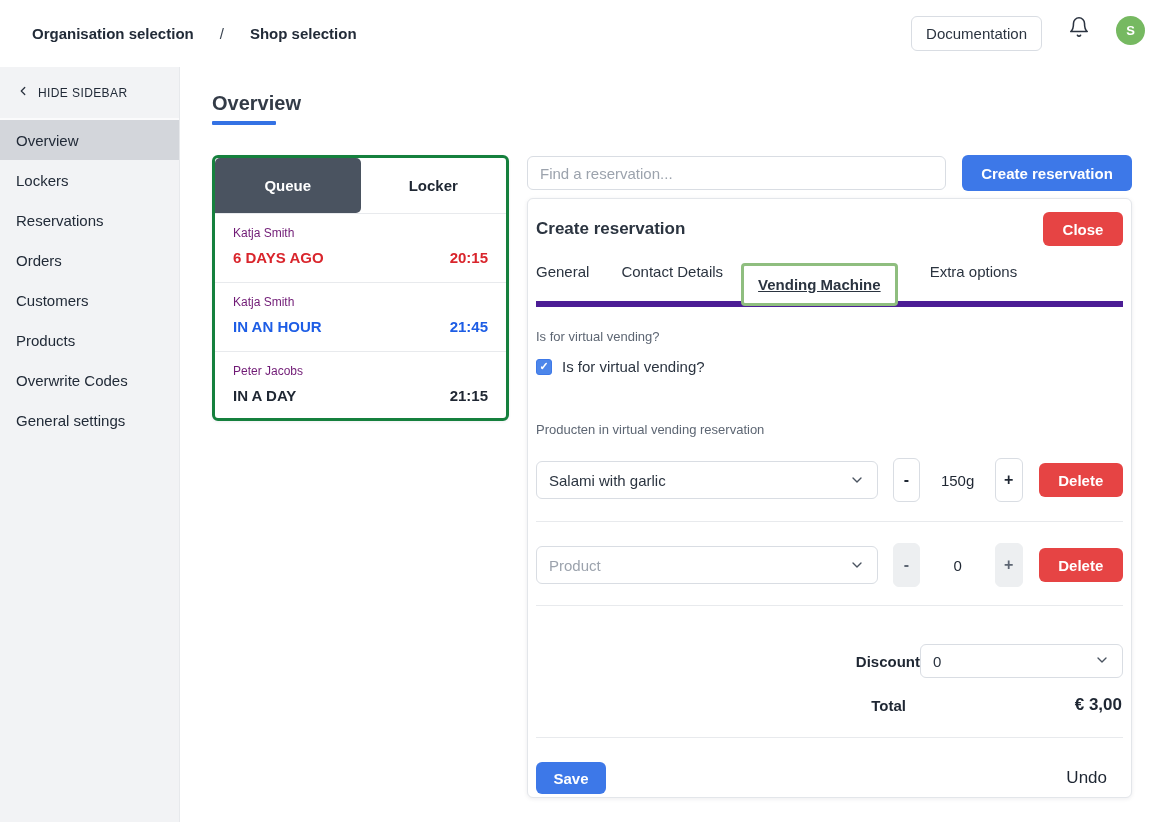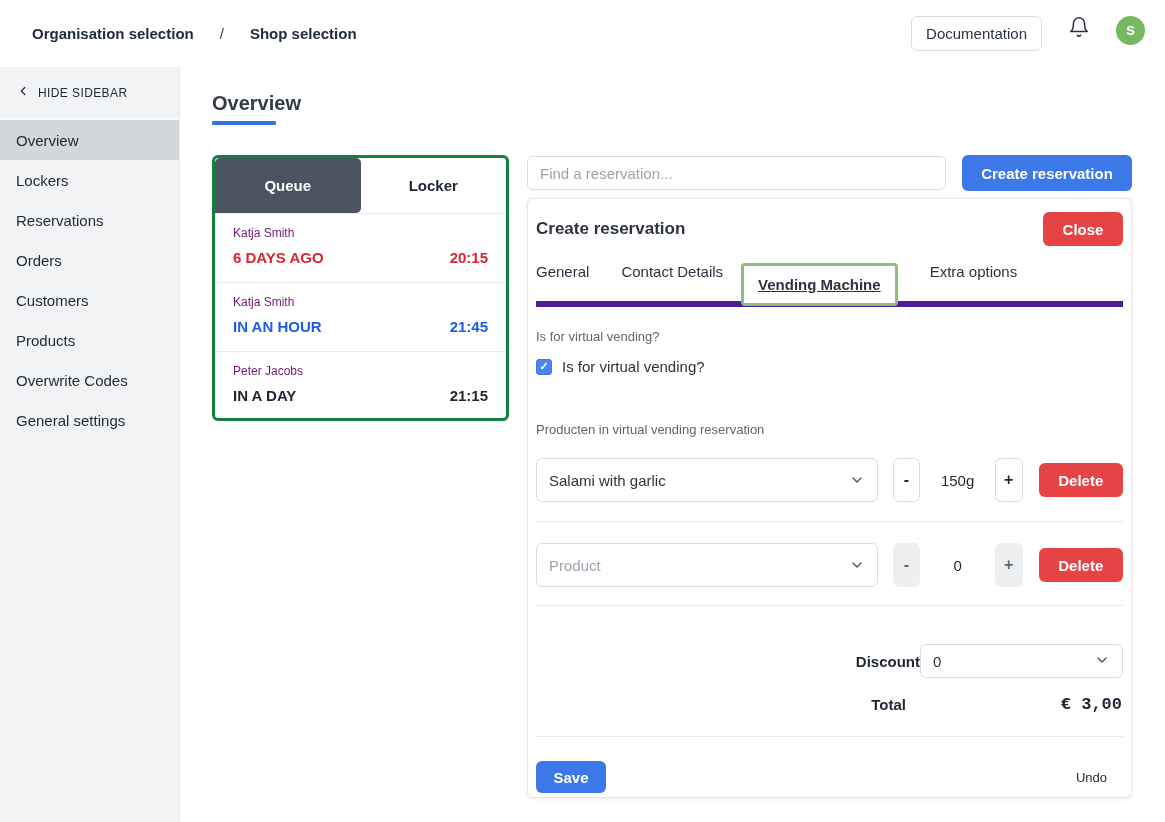--- a/index.html
+++ b/index.html
@@ -56,44 +56,44 @@
   .modal-tab { font-size:15px; color:#2b3440; cursor:pointer; white-space:nowrap; }
   .modal-tab.active { font-weight:700; border:3px solid #8fbe7f; border-radius:4px; padding:10px 14px; background:#fff; position:relative; z-index:2; margin-left:-14px;text-decoration:underline; }
 
   .field-label { margin-top:22px; font-size:13px; color:#5d6673; }
   .checkbox-row { margin-top:14px; display:flex; align-items:center; gap:10px; cursor:pointer; }
   .checkbox { width:16px; height:16px; border-radius:3px; background:#4d86ea; border:1px solid #3e79e8; color:#fff; font-size:11px; font-weight:700; display:flex; align-items:center; justify-content:center; line-height:1; }
   .checkbox-label { font-size:15px; color:#2b3440; }
   .products-label { margin-top:47px; font-size:13px; color:#5d6673; }
 
   .product-row { margin-top:21px; display:flex; align-items:center; height:44px; }
-  .select { width:344px; height:44px; border:1px solid #d9dde3; border-radius:6px; display:flex; align-items:center; justify-content:space-between; padding:0 12px; font-size:15px; color:#2b3440; cursor:pointer; background:#fff; }
+  .select { width:344px; height:38px; border:1px solid #d9dde3; border-radius:6px; display:flex; align-items:center; justify-content:space-between; padding:0 12px; font-size:15px; color:#2b3440; cursor:pointer; background:#fff; }
   .select .chev { width:16px; height:16px; }
   .select.is-placeholder .select-value { color:#9ca3ad; }
   .stepper { width:28px; height:44px; border-radius:6px; border:1px solid #d9dde3; background:#fff; font-size:16px; font-weight:700; color:#1f2733; font-family:inherit; cursor:pointer; }
   .stepper.disabled { background:#edeff1; border-color:#edeff1; color:#5d6673; }
   .stepper.minus { margin-left:15px; }
   .qty { width:75px; text-align:center; font-size:15px; color:#1f2733; }
   .delete-btn { width:85px; height:34px; margin-left:16px; background:#e64444; color:#fff; border:none; border-radius:6px; font-size:15px; font-weight:700; font-family:inherit; cursor:pointer; }
 
   .divider { height:1px; background:#e8eaed; }
   .div-1 { margin-top:19px; }
   .div-2 { margin-top:18px; }
   .div-3 { margin-top:22px; }
 
   .discount-row { margin-top:38px; display:flex; align-items:center; justify-content:flex-end; }
   .discount-label { font-size:15px; color:#1f2733; font-weight:600; }
   .discount-select { width:203px; height:34px; border:1px solid #d9dde3; border-radius:6px; display:flex; align-items:center; justify-content:space-between; padding:0 12px; font-size:15px; color:#2b3440; cursor:pointer; background:#fff; }
   .total-row { margin-top:17px; display:flex; align-items:center; justify-content:flex-end; gap:14px; }
   .total-label { font-size:15px; color:#1f2733; font-weight:600; }
-  .total-value { font-size:17px; font-weight:700; color:#1f2733; min-width:203px; text-align:right; padding-right:1px;font-family:Liberation Mono, monospace; }
+  .total-value { font-size:17px; font-weight:700; color:#1f2733; min-width:203px; text-align:right; padding-right:1px; }
 
   .modal-footer { margin-top:24px; display:flex; align-items:center; justify-content:space-between; }
   .save-btn { width:70px; height:32px; background:#3d78e8; color:#fff; border:none; border-radius:6px; font-size:15px; font-weight:600; font-family:inherit; cursor:pointer;text-align:center; }
-  .undo-link { font-size:13px; color:#1f2733; cursor:pointer; padding-right:16px; }
+  .undo-link { font-size:17px; color:#1f2733; cursor:pointer; padding-right:16px; }
 </style>
 </head>
 <body>
 
 <div class="app">
 
   <div class="topbar">
     <div class="breadcrumb">
       <span class="crumb">Organisation selection</span>
       <span class="crumb-sep">/</span>

